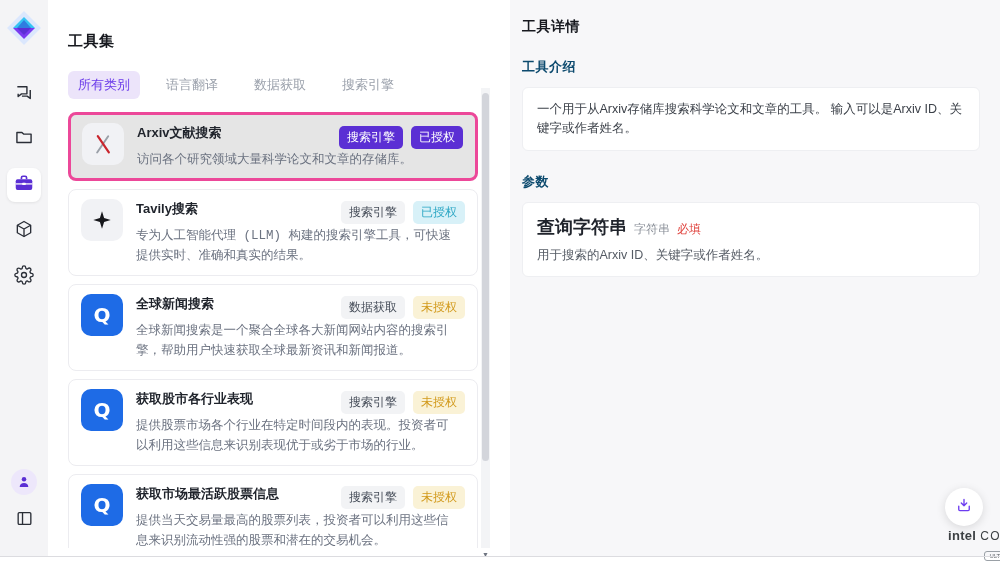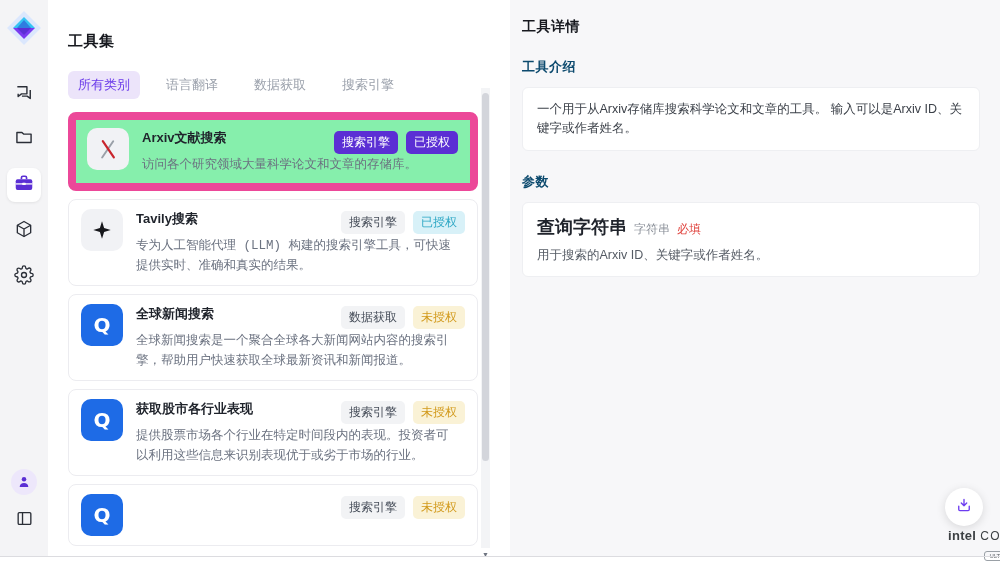--- a/index.html
+++ b/index.html
@@ -27,21 +27,21 @@
   .listpanel { position:absolute; left:48px; top:0; width:462px; height:482px; background:#fff;
     padding:32px 0 0 20px; }
   .panel-title { font-size:15px; font-weight:bold; color:#17191f; letter-spacing:.5px; }
   .tabs { display:flex; align-items:center; gap:16px; margin-top:20px; }
   .tab { font-size:13px; color:#9aa0ab; padding:5px 10px; border-radius:6px; cursor:pointer; white-space:nowrap; }
   .tab.active { background:#ece4fa; color:#6b3bea; }
   .cards { margin-top:13px; width:410px; display:flex; flex-direction:column; gap:8px;
     height:436px; overflow:hidden; }
   .card { position:relative; background:#fff; border:1px solid #ececf0; border-radius:8px;
     padding:9px 12px; display:flex; gap:13px; cursor:pointer; flex:none; }
-  .card.selected { border:8px solid #ec4899; background:#86efac; padding:8px 11px; }
+  .card.selected { border:3px solid #ec4899; background:#e5e5e5; padding:8px 11px; }
   .card-icon { width:42px; height:42px; border-radius:10px; background:#f1f2f5;
     display:flex; align-items:center; justify-content:center; flex:none; }
   .card-icon.blue { background:#1e6be6; }
   .q-glyph { color:#fff; font-weight:bold; font-size:20px; line-height:1; font-family:"DejaVu Sans",sans-serif; }
   .card-body { padding-top:1px; }
   .card-title { font-size:13px; font-weight:bold; color:#1f232b; }
   .card-desc { margin-top:8px; font-size:12.5px; line-height:1.6; color:#6b7280; max-width:322px;font-family:Liberation Mono, monospace; }
   .card-badges { position:absolute; right:12px; top:11px; display:flex; gap:8px; }
   .badge { font-size:12px; padding:3px 8px; border-radius:5px; white-space:nowrap; }
   .badge.solid { background:#5b2fd4; color:#fff; }
@@ -218,20 +218,24 @@
     </div>
     <div class="card-badges">
       <span class="badge gray">搜索引擎</span>
       <span class="badge yellow">未授权</span>
     </div>
   </div>
         <div class="card">
     <div class="card-icon blue">
             <span class="q-glyph">Q</span>
           </div>
+    <div class="card-body">
+      <div class="card-title">获取市场最活跃股票信息</div>
+      <div class="card-desc">提供当天交易量最高的股票列表，投资者可以利用这些信息来识别流动性强的股票和潜在的交易机会。</div>
+    </div>
     <div class="card-badges">
       <span class="badge gray">搜索引擎</span>
       <span class="badge yellow">未授权</span>
     </div>
   </div>
       </div>
     <div class="scrollbar">
       <div class="scroll-thumb"></div>
       <div class="scroll-arrow down">▼</div>
     </div>

